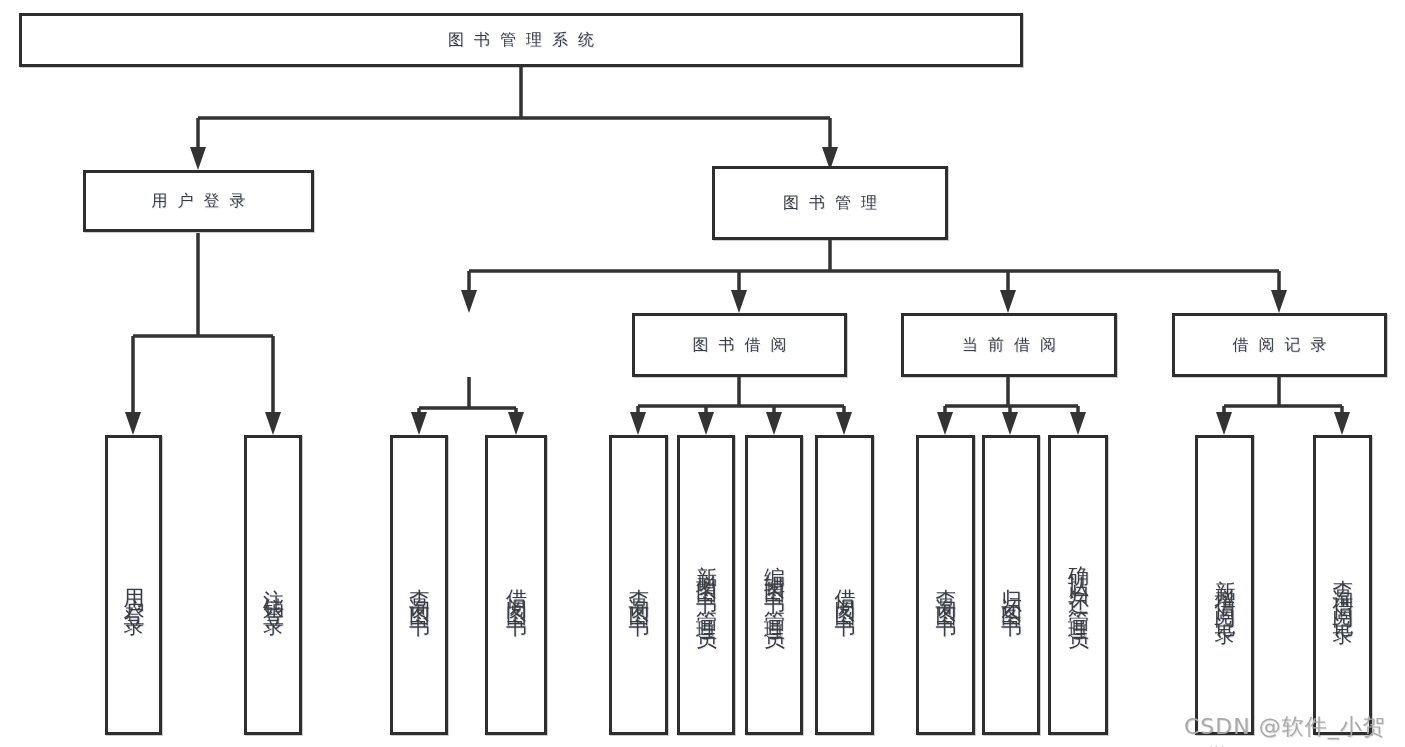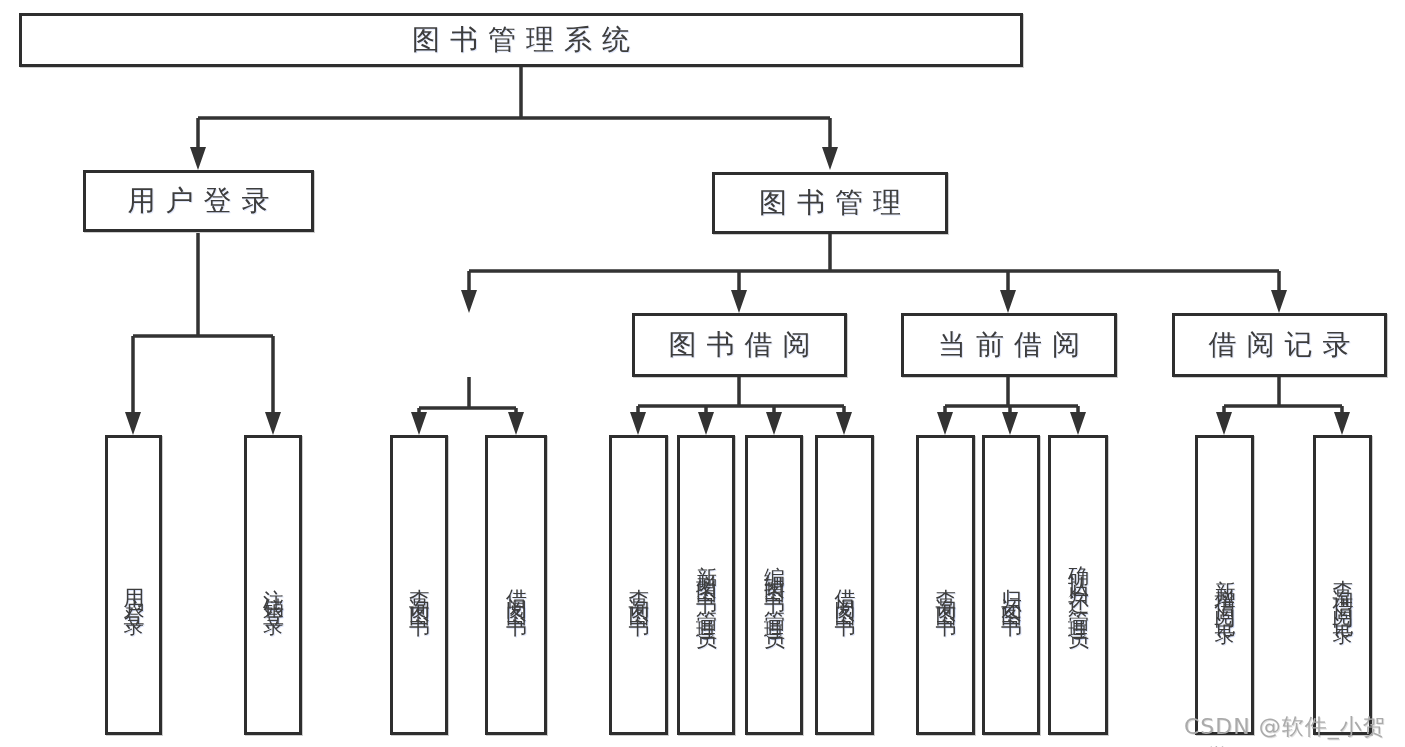--- a/index.html
+++ b/index.html
@@ -14,21 +14,21 @@
     background:#ffffff;
     color:#3d3d3d;
     display:flex;
     align-items:center;
     justify-content:center;
     box-shadow:1px 1px 0 rgba(60,60,60,.25);
     text-shadow:1px 1px 0 rgba(110,140,230,.22);
     white-space:nowrap;
   }
   .node.h{
-    font-size:28px;
+    font-size:16px;
     letter-spacing:10px;
     padding-left:10px; 
   }
   .node.v{
     writing-mode:vertical-rl;
     font-size:21px;
     letter-spacing:9px;
     line-height:1;
     padding-top:9px; 
   }
@@ -63,21 +63,21 @@
          M630 412 L646 412 L638 435 Z  M698 412 L714 412 L706 435 Z
          M766 412 L782 412 L774 435 Z  M836 412 L852 412 L844 435 Z
          M937 412 L953 412 L945 435 Z  M1002 412 L1018 412 L1010 435 Z
          M1070 412 L1086 412 L1078 435 Z  M1216 412 L1232 412 L1224 435 Z
          M1334 412 L1350 412 L1342 435 Z" fill="#333333" stroke="none"></path>
   </svg>
 
   <div class="node h" style="left:19px;top:13px;width:1004px;height:54px">图书管理系统</div>
 
   <div class="node h" style="left:83px;top:170px;width:231px;height:62px">用户登录</div>
-  <div class="node h" style="left:712px;top:172px;width:236px;height:62px">图书管理</div>
+  <div class="node h" style="left:712px;top:166px;width:236px;height:74px">图书管理</div>
 
   <div class="node h" style="left:901px;top:313px;width:216px;height:64px">当前借阅</div>
   <div class="node h" style="left:632px;top:313px;width:215px;height:64px">图书借阅</div>
   <div class="node h" style="left:1172px;top:313px;width:215px;height:64px">借阅记录</div>
 
   <div class="node v" style="left:105px;top:435px;width:57px;height:300px">用户登录</div>
   <div class="node v" style="left:244px;top:435px;width:58px;height:300px">注销登录</div>
 
   <div class="node v" style="left:390px;top:435px;width:58px;height:300px">查询图书</div>
   <div class="node v" style="left:485px;top:435px;width:62px;height:300px">借阅图书</div>

